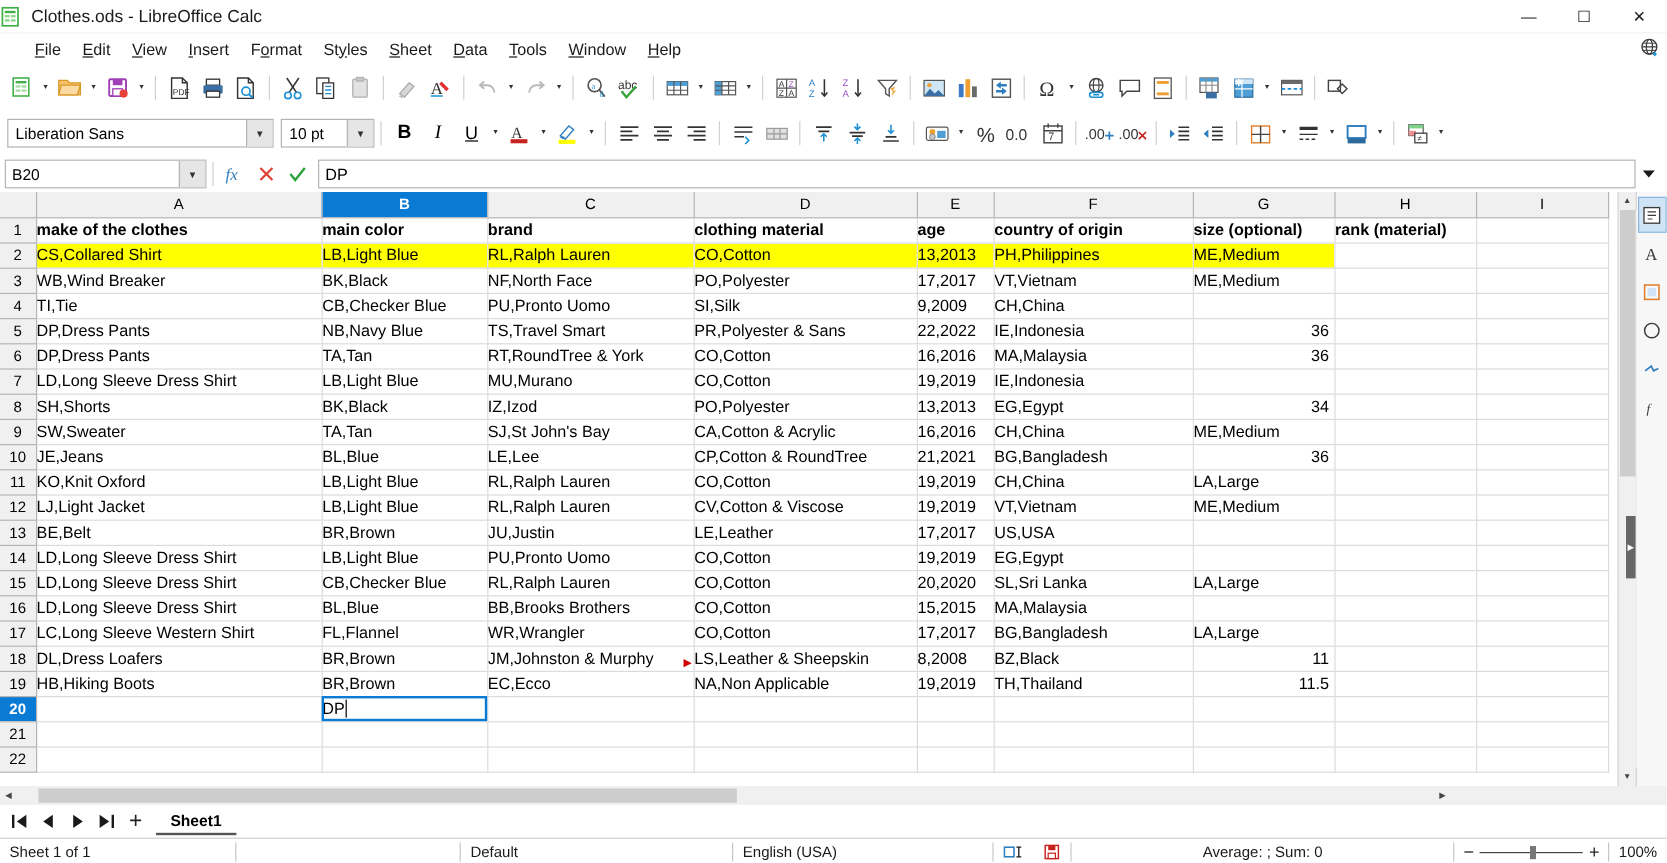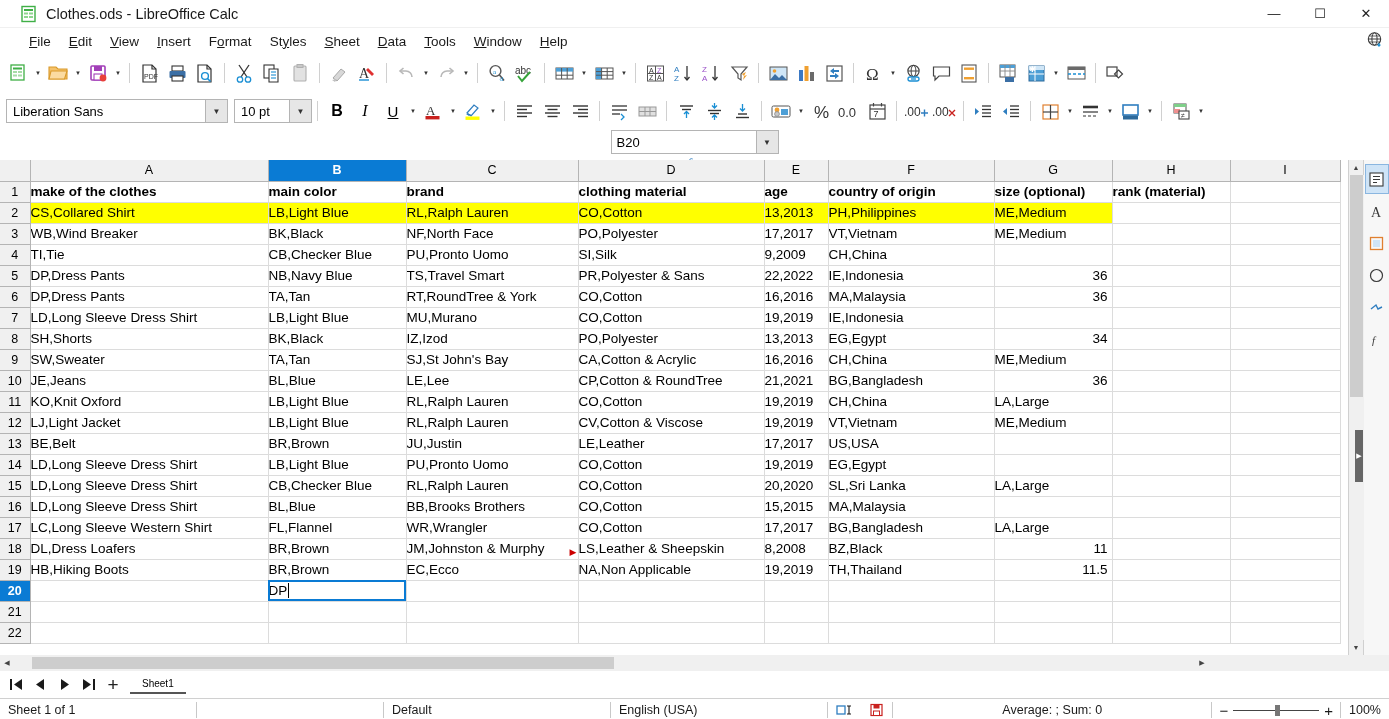--- a/index.html
+++ b/index.html
@@ -10,21 +10,21 @@
     background: #ffffff;
     font-family: "Liberation Sans", sans-serif;
     font-size: 13px;
     color: #000000;
     -webkit-font-smoothing: antialiased;
   }
 
   
   #titlebar {
     height: 28px; display: flex; align-items: center;
-    background: #ffffff; padding-left: 20px;
+    background: #ffffff; padding-left: 0;
     border-bottom: 1px solid #f0f0f0;
   }
   #titlebar .appicon { width: 18px; height: 18px; margin-right: 8px; display:block; }
   #titlebar .ttl { font-size: 14.5px; color: #1a1a1a; }
   #wincontrols { margin-left: auto; display: flex; height: 28px; }
   #wincontrols .wbtn {
     width: 46px; height: 28px; display:flex; align-items:center; justify-content:center;
     font-size: 13px; color: #222;
   }
 
@@ -64,21 +64,21 @@
   .combo .cval { padding: 0 6px; font-size: 13px; white-space: nowrap; overflow: hidden; }
   .combo .cbtn {
     margin-left: auto; width: 22px; height: 22px; background: #e6e6e6;
     border-left: 1px solid #b4b4b4; display: flex; align-items: center; justify-content: center;
     font-size: 8px; color: #333;
   }
   #font-name-combo { width: 222px; margin-left: 2px; }
   #font-size-combo { width: 78px; margin-left: 6px; }
 
   
-  #formulabar { height: 30px; display: flex; align-items: center; padding: 0 4px; background:#ffffff;flex-direction:column; }
+  #formulabar { height: 30px; display: flex; align-items: center; padding: 0 4px; background:#ffffff; }
   #namebox {
     width: 168px; height: 24px; border: 1px solid #b4b4b4; background: #fff;
     display: flex; align-items: center;
   }
   #namebox .nval { padding: 0 5px; font-size: 13px; }
   #namebox .nbtn {
     margin-left: auto; width: 22px; height: 22px; background: #e6e6e6;
     border-left: 1px solid #b4b4b4; display:flex; align-items:center; justify-content:center;
     font-size: 8px; color:#333;
   }
@@ -169,21 +169,21 @@
   #hscrollrow .hs-arrow { width: 14px; height: 14px; display:flex;align-items:center;justify-content:center;font-size:7px;color:#444;}
   #hs-track { flex: 1; height: 14px; position: relative; background:#f0f0f0; }
   #hs-thumb { position: absolute; left: 18px; top: 1px; height: 12px; width: 582px; background: #cdcdcd; }
   #hs-right { width: 180px; display:flex; align-items:center; }
 
   
   #tabbar { height: 27px; display: flex; align-items: center; background: #ffffff; padding-left: 4px; }
   #tabbar .navbtn { width: 24px; height: 24px; display:flex;align-items:center;justify-content:center;}
   #tabbar .addsheet { width: 26px; height: 24px; display:flex;align-items:center;justify-content:center; font-size: 19px; color:#222; }
   #tabbar .sheettab {
-    padding: 2px 12px 3px 12px; font-size: 10px; font-weight: normal;
+    padding: 2px 12px 3px 12px; font-size: 13px; font-weight: bold;
     border-bottom: 2px solid #555; margin-left: 4px; background:#fff;text-align:center;
   }
 
   
   #statusbar {
     height: 23px; display: flex; align-items: center;
     border-top: 1px solid #d0d0d0; background: #ffffff; font-size: 12.5px; color:#1a1a1a;
   }
   #statusbar .sbcell { padding: 0 8px; height: 23px; display:flex; align-items:center; }
   #statusbar .divider { width:1px; height: 16px; background:#c8c8c8; }

